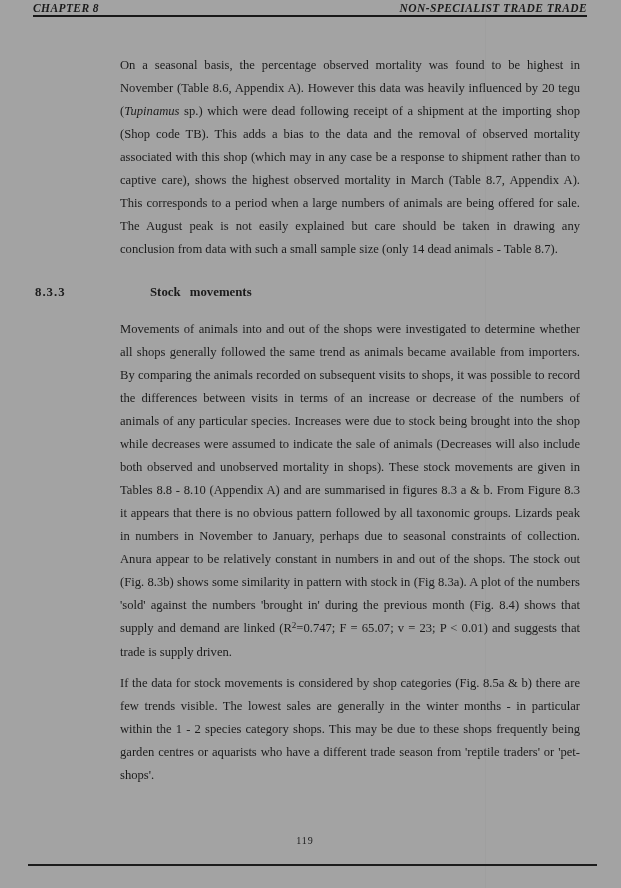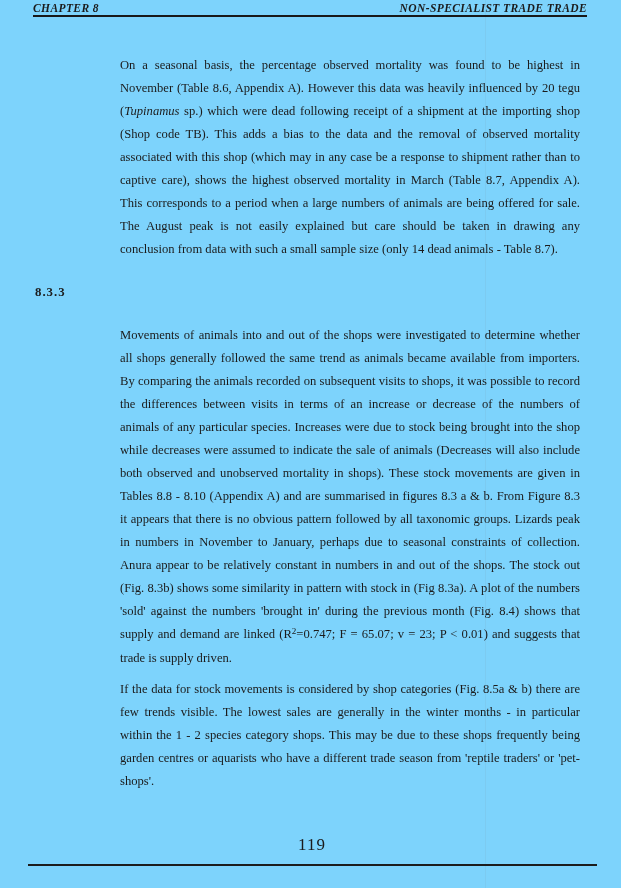--- a/index.html
+++ b/index.html
@@ -5,21 +5,21 @@
   html, body {
     margin: 0;
     padding: 0;
     background: #e9e8e4;
   }
   .page {
     position: relative;
     width: 621px;
     height: 888px;
     margin: 0 auto;
-    background: #7dd3fc;
+    background: #a3a3a3;
     overflow: hidden;
     font-family: "Liberation Serif", "DejaVu Serif", serif;
     color: #1b1b1b;
   }
   
   .scan-artifact {
     position: absolute;
     top: 0;
     left: 485px;
     width: 1px;
@@ -64,38 +64,38 @@
     gap: 30px;
   }
   .section-number {
     width: 85px;
     letter-spacing: 1px;
   }
   .section-title {
     word-spacing: 6px;
   }
   .para-after-heading {
-    margin-top: 20px;
+    margin-top: 14px;
   }
   .para-gap {
     margin-top: 8px;
   }
   .run-italic { font-style: italic; }
   .run-sup {
     font-size: 0.72em;
     position: relative;
     top: -0.45em;
   }
   .page-number {
     position: absolute;
     top: 835px;
-    left: 12px;
+    left: 5px;
     width: 600px;
     text-align: center;
-    font-size: 17px;
+    font-size: 10px;
     letter-spacing: 1px;
   }
   .footer-rule {
     position: absolute;
     top: 864px;
     left: 28px;
     width: 569px;
     height: 2px;
     background: #1c1c1c;
   }
@@ -111,20 +111,21 @@
     <span>CHAPTER 8</span>
     <span>NON-SPECIALIST TRADE TRADE</span>
   </div>
 
   <div class="content">
 
     <p class="para"><span>On a seasonal basis, the percentage observed mortality was found to be highest in November (Table 8.6, Appendix A). However this data was heavily influenced by 20 tegu (</span><span class="run-italic">Tupinamus</span><span> sp.) which were dead following receipt of a shipment at the importing shop (Shop code TB). This adds a bias to the data and the removal of observed mortality associated with this shop (which may in any case be a response to shipment rather than to captive care), shows the highest observed mortality in March (Table 8.7, Appendix A). This corresponds to a period when a large numbers of animals are being offered for sale. The August peak is not easily explained but care should be taken in drawing any conclusion from data with such a small sample size (only 14 dead animals - Table 8.7).</span></p>
 
     <div class="section-heading">
       <span class="section-number">8.3.3</span>
+      <span class="section-title">Stock movements</span>
     </div>
 
     <p class="para para-after-heading"><span>Movements of animals into and out of the shops were investigated to determine whether all shops generally followed the same trend as animals became available from importers. By comparing the animals recorded on subsequent visits to shops, it was possible to record the differences between visits in terms of an increase or decrease of the numbers of animals of any particular species. Increases were due to stock being brought into the shop while decreases were assumed to indicate the sale of animals (Decreases will also include both observed and unobserved mortality in shops). These stock movements are given in Tables 8.8 - 8.10 (Appendix A) and are summarised in figures 8.3 a &amp; b. From Figure 8.3 it appears that there is no obvious pattern followed by all taxonomic groups. Lizards peak in numbers in November to January, perhaps due to seasonal constraints of collection. Anura appear to be relatively constant in numbers in and out of the shops. The stock out (Fig. 8.3b) shows some similarity in pattern with stock in (Fig 8.3a). A plot of the numbers 'sold' against the numbers 'brought in' during the previous month (Fig. 8.4) shows that supply and demand are linked (R</span><span class="run-sup">2</span><span>=0.747; F = 65.07; v = 23; P &lt; 0.01) and suggests that trade is supply driven.</span></p>
 
     <p class="para para-gap"><span>If the data for stock movements is considered by shop categories (Fig. 8.5a &amp; b) there are few trends visible. The lowest sales are generally in the winter months - in particular within the 1 - 2 species category shops. This may be due to these shops frequently being garden centres or aquarists who have a different trade season from 'reptile traders' or 'pet-shops'.</span></p>
 
   </div>
 
   <div class="page-number">119</div>
 

